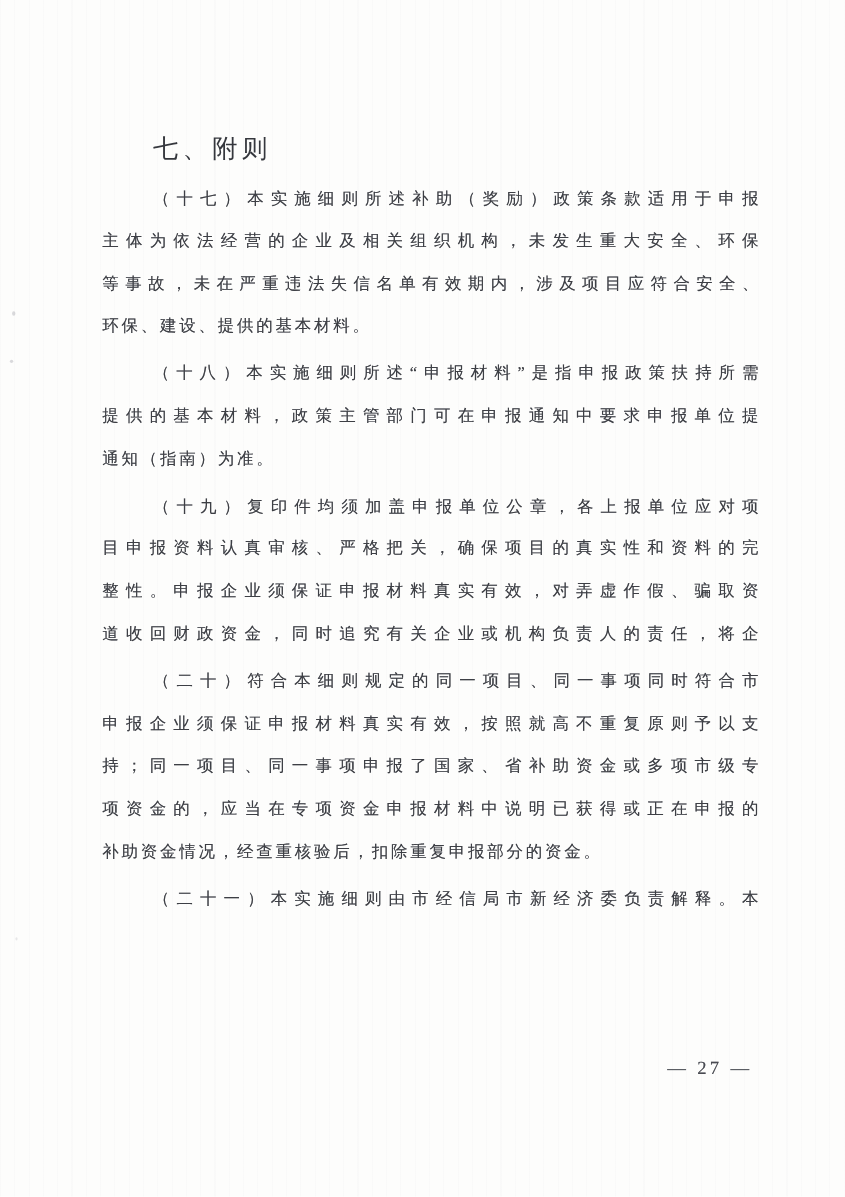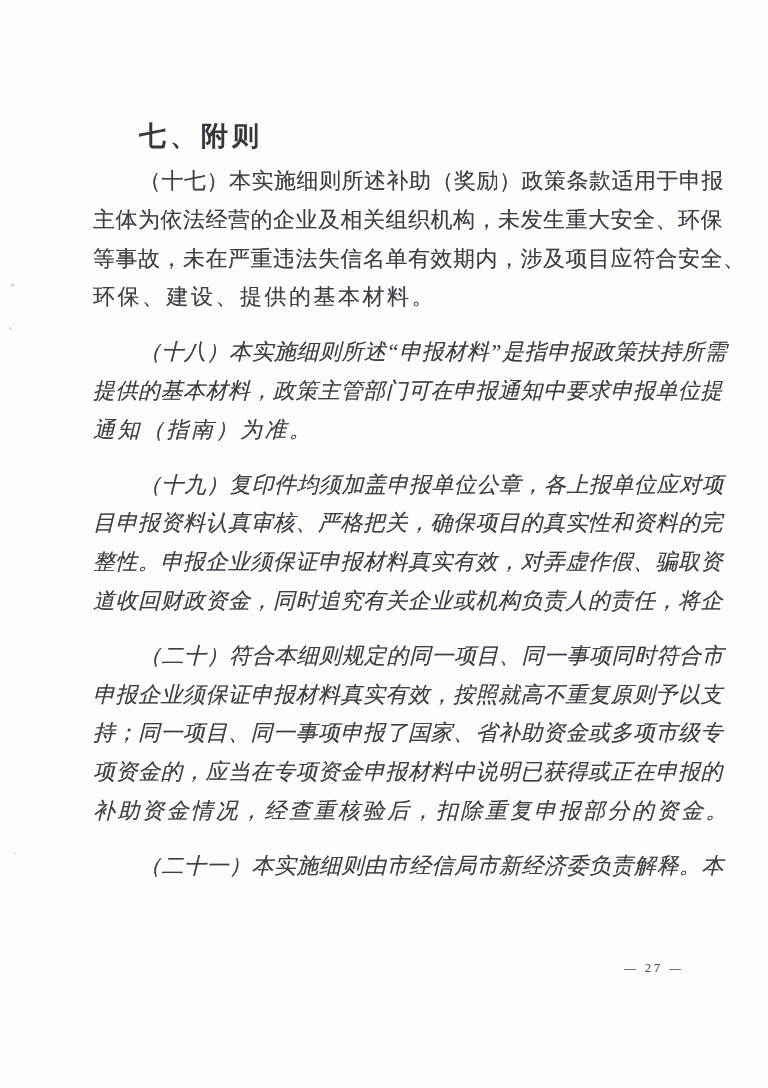--- a/index.html
+++ b/index.html
@@ -20,53 +20,53 @@
     font-family: "Liberation Serif", "DejaVu Serif", serif;
     color: #3d3f45;
   }
   .content {
     position: absolute;
     left: 93px;
     top: 114px;
     width: 597px;
   }
   .heading {
-    font-size: 27px;
-    font-weight: bold;
+    font-size: 23px;
+    font-weight: normal;
     letter-spacing: 4px;
     line-height: 44px;
     height: 44px;
     padding-left: 46px;
     color: #35373d;
   }
   .para { margin: 0; }
-  .para + .para { margin-top: 16px; font-style: italic; }
+  .para + .para { margin-top: 4px; }
   .heading + .para { margin-top: 4px; }
   .line {
-    font-size: 22px;
+    font-size: 15px;
     line-height: 38.8px;
     height: 38.8px;
     text-align: justify;
     text-align-last: justify;
     text-justify: inter-character;
     letter-spacing: 0.5px;
     text-shadow: 0 0 0.6px rgba(72,74,82,0.55);
     white-space: nowrap;
   }
   .line.first { padding-left: 46px; }
   .line.last {
     text-align: left;
     text-align-last: auto;
     letter-spacing: 2.5px;
   }
   .pagenum {
     position: absolute;
     top: 961px;
     right: 84px;
-    font-size: 12px;
+    font-size: 17px;
     letter-spacing: 3px;
     color: #494b52;
     text-shadow: 0 0 0.6px rgba(72,74,82,0.5);
   }
   .speck {
     position: absolute;
     border-radius: 50%;
     background: rgba(125,125,135,0.28);
   }
 </style>

